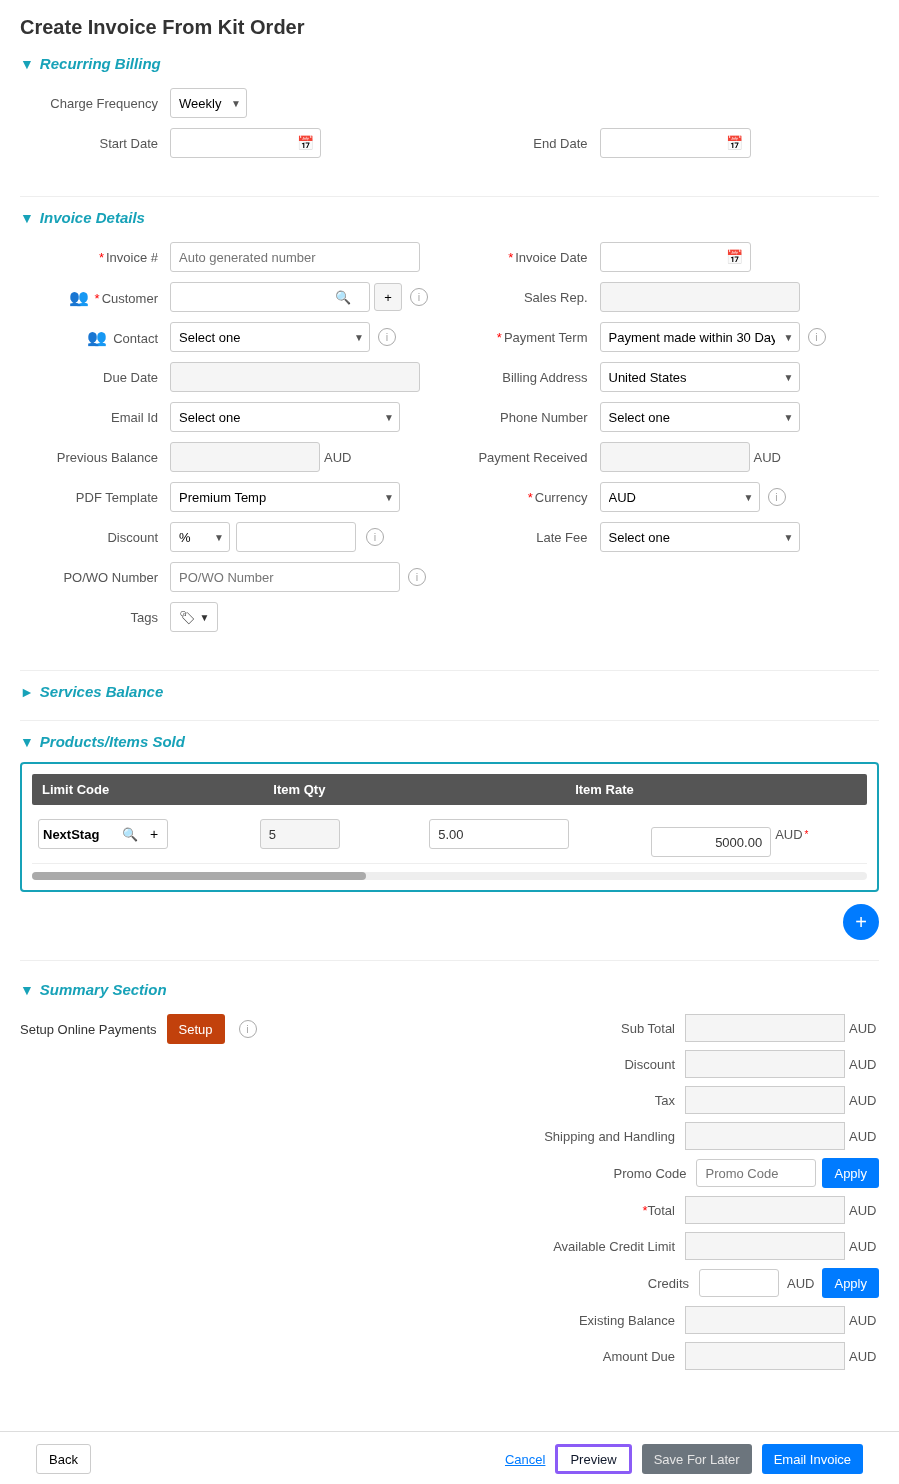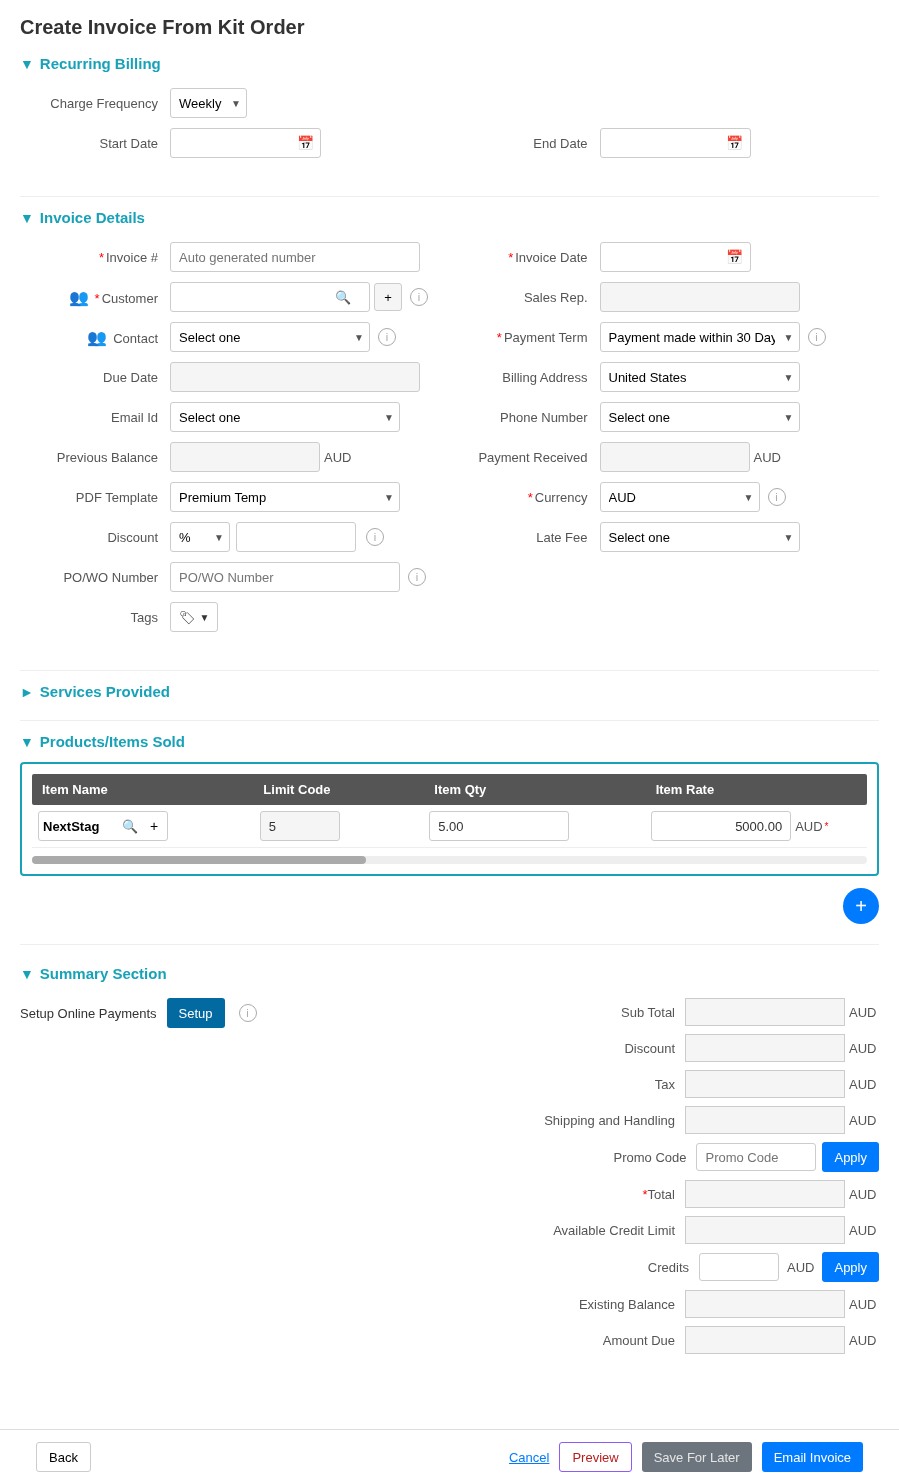--- a/index.html
+++ b/index.html
@@ -2,38 +2,38 @@
 <html><head>
   <meta charset="utf-8">
   <style>
     * { box-sizing: border-box; margin: 0; padding: 0; }
     body { font-family: Arial, sans-serif; font-size: 13px; background: #f5f5f5; color: #333; }
     .page-container { background: #fff; max-width: 899px; margin: 0 auto; padding: 16px 20px 80px 20px; position: relative; min-height: 1484px; }
     .page-title { font-size: 20px; font-weight: bold; color: #333; margin-bottom: 16px; }
     
     .section-header { display: flex; align-items: center; gap: 6px; margin-bottom: 12px; cursor: pointer; }
     .section-header .chevron { color: #17a2b8; font-size: 14px; }
-    .section-header .section-title { color: #17a2b8; font-size: 15px; font-weight: bold; }
+    .section-header .section-title { color: #17a2b8; font-size: 15px; font-weight: bold; font-style: italic; }
     
     .section { margin-bottom: 20px; }
     .section-body { padding: 4px 0 8px 0; }
     .form-label { width: 150px; text-align: right; padding-right: 12px; color: #555; font-size: 13px; flex-shrink: 0; }
     .form-label .required { color: red; margin-right: 2px; }
     .form-control { height: 30px; border: 1px solid #ccc; border-radius: 3px; padding: 0 8px; font-size: 13px; background: #fff; color: #333; }
     .form-control:read-only, .form-control[readonly] { background: #f5f5f5; }
     .form-control-wide { width: 250px; }
     
     .input-with-btn { display: flex; align-items: center; gap: 4px; }
     .input-with-icon { display: flex; align-items: center; border: 1px solid #ccc; border-radius: 3px; background: #fff; height: 30px; }
     .input-with-icon input { border: none; outline: none; padding: 0 6px; font-size: 13px; background: transparent; height: 28px; }
     
     .btn { height: 30px; padding: 0 12px; border: none; border-radius: 3px; cursor: pointer; font-size: 13px; display: inline-flex; align-items: center; justify-content: center; }
     .btn-icon { width: 28px; height: 28px; padding: 0; border: 1px solid #ccc; background: #f5f5f5; border-radius: 3px; cursor: pointer; display: inline-flex; align-items: center; justify-content: center; font-size: 13px; }
     .btn-primary { background: #007bff; color: #fff; }
-    .btn-info { background: #0369a1; color: #fff; }
+    .btn-info { background: #c2410c; color: #fff; }
     .btn-secondary { background: #6c757d; color: #e5e5e5; }
     .btn-outline-cancel { background: transparent; color: #007bff; border: none; cursor: pointer; font-size: 13px; text-decoration: underline; }
     
     .select-wrapper { position: relative; display: inline-block; }
     .select-wrapper select { height: 30px; border: 1px solid #ccc; border-radius: 3px; padding: 0 24px 0 8px; font-size: 13px; background: #fff; appearance: none; cursor: pointer; }
     .select-wrapper::after { content: '▼'; position: absolute; right: 6px; top: 50%; transform: translateY(-50%); font-size: 10px; color: #555; pointer-events: none; }
     
     .two-col-row { display: flex; align-items: center; gap: 20px; margin-bottom: 10px; }
     .col-left { display: flex; align-items: center; flex: 1; }
     .col-right { display: flex; align-items: center; flex: 1; }
@@ -336,55 +336,54 @@
         </div>
       </div>
     </div>
   </div>
 
   <hr class="section-divider">
 
   <div class="section">
     <div class="section-header">
       <span style="color:#17a2b8;font-size:14px;">►</span>
-      <span class="section-title">Services Provided</span>
+      <span class="section-title">Services Balance</span>
     </div>
   </div>
 
   <hr class="section-divider">
 
   <div class="section">
     <div class="section-header">
       <span class="chevron" style="color:#17a2b8;">▼</span>
       <span class="section-title">Products/Items Sold</span>
     </div>
     <div class="products-section-box">
       <div class="table-header">
-        <div class="th th-name">Item Name</div>
         <div class="th th-code">Limit Code</div>
         <div class="th th-qty">Item Qty</div>
         <div class="th th-rate">Item Rate</div>
       </div>
       <div class="table-row">
         <div class="td td-name">
           <div class="input-with-icon" style="width:130px;">
             <input type="text" value="NextStag" style="border: none; outline: none; font-size: 13px; padding: 0px 4px; width: 80px; font-weight: bold;">
             <span style="cursor:pointer;color:#555;padding:0 3px;">🔍</span>
             <button class="btn-icon" style="border:none;background:transparent;cursor:pointer;font-size:14px;padding:0 3px;">+</button>
           </div>
         </div>
         <div class="td td-code">
           <input type="text" class="form-control" value="5" style="width: 80px; background: rgb(245, 245, 245);" readonly="">
         </div>
         <div class="td td-qty">
           <input type="text" class="form-control" value="5.00" style="width: 140px;">
         </div>
         <div class="td td-rate">
           <div class="amount-field">
-            <input type="text" class="form-control" value="5000.00" style="width: 140px; text-align: right;">
+            <input type="text" class="form-control" value="5000.00" style="width: 120px; text-align: right; margin-top: 16px;">
             <span class="amount-currency">AUD</span>
             <span style="color:red;font-size:10px;margin-left:2px;">*</span>
           </div>
         </div>
       </div>
       <div class="scrollbar-placeholder">
         <div class="scrollbar-inner"></div>
       </div>
     </div>
     <div class="add-row-btn">
@@ -495,18 +494,18 @@
           </div>
         </div>
       </div>
     </div>
   </div>
 
   <div class="footer-bar">
     <button class="btn" style="border:1px solid #ccc;background:#fff;">Back</button>
     <div class="footer-right">
       <button class="btn-outline-cancel">Cancel</button>
-      <button class="btn" style="border:1px solid #8b5cf6;color:#b91c1c;background:#fff;">Preview</button>
+      <button class="btn" style="border:3px solid #8b5cf6;color:#0f172a;background:#fff;">Preview</button>
       <button class="btn btn-secondary">Save For Later</button>
       <button class="btn btn-primary">Email Invoice</button>
     </div>
   </div>
 </div>
 
 </body></html>

